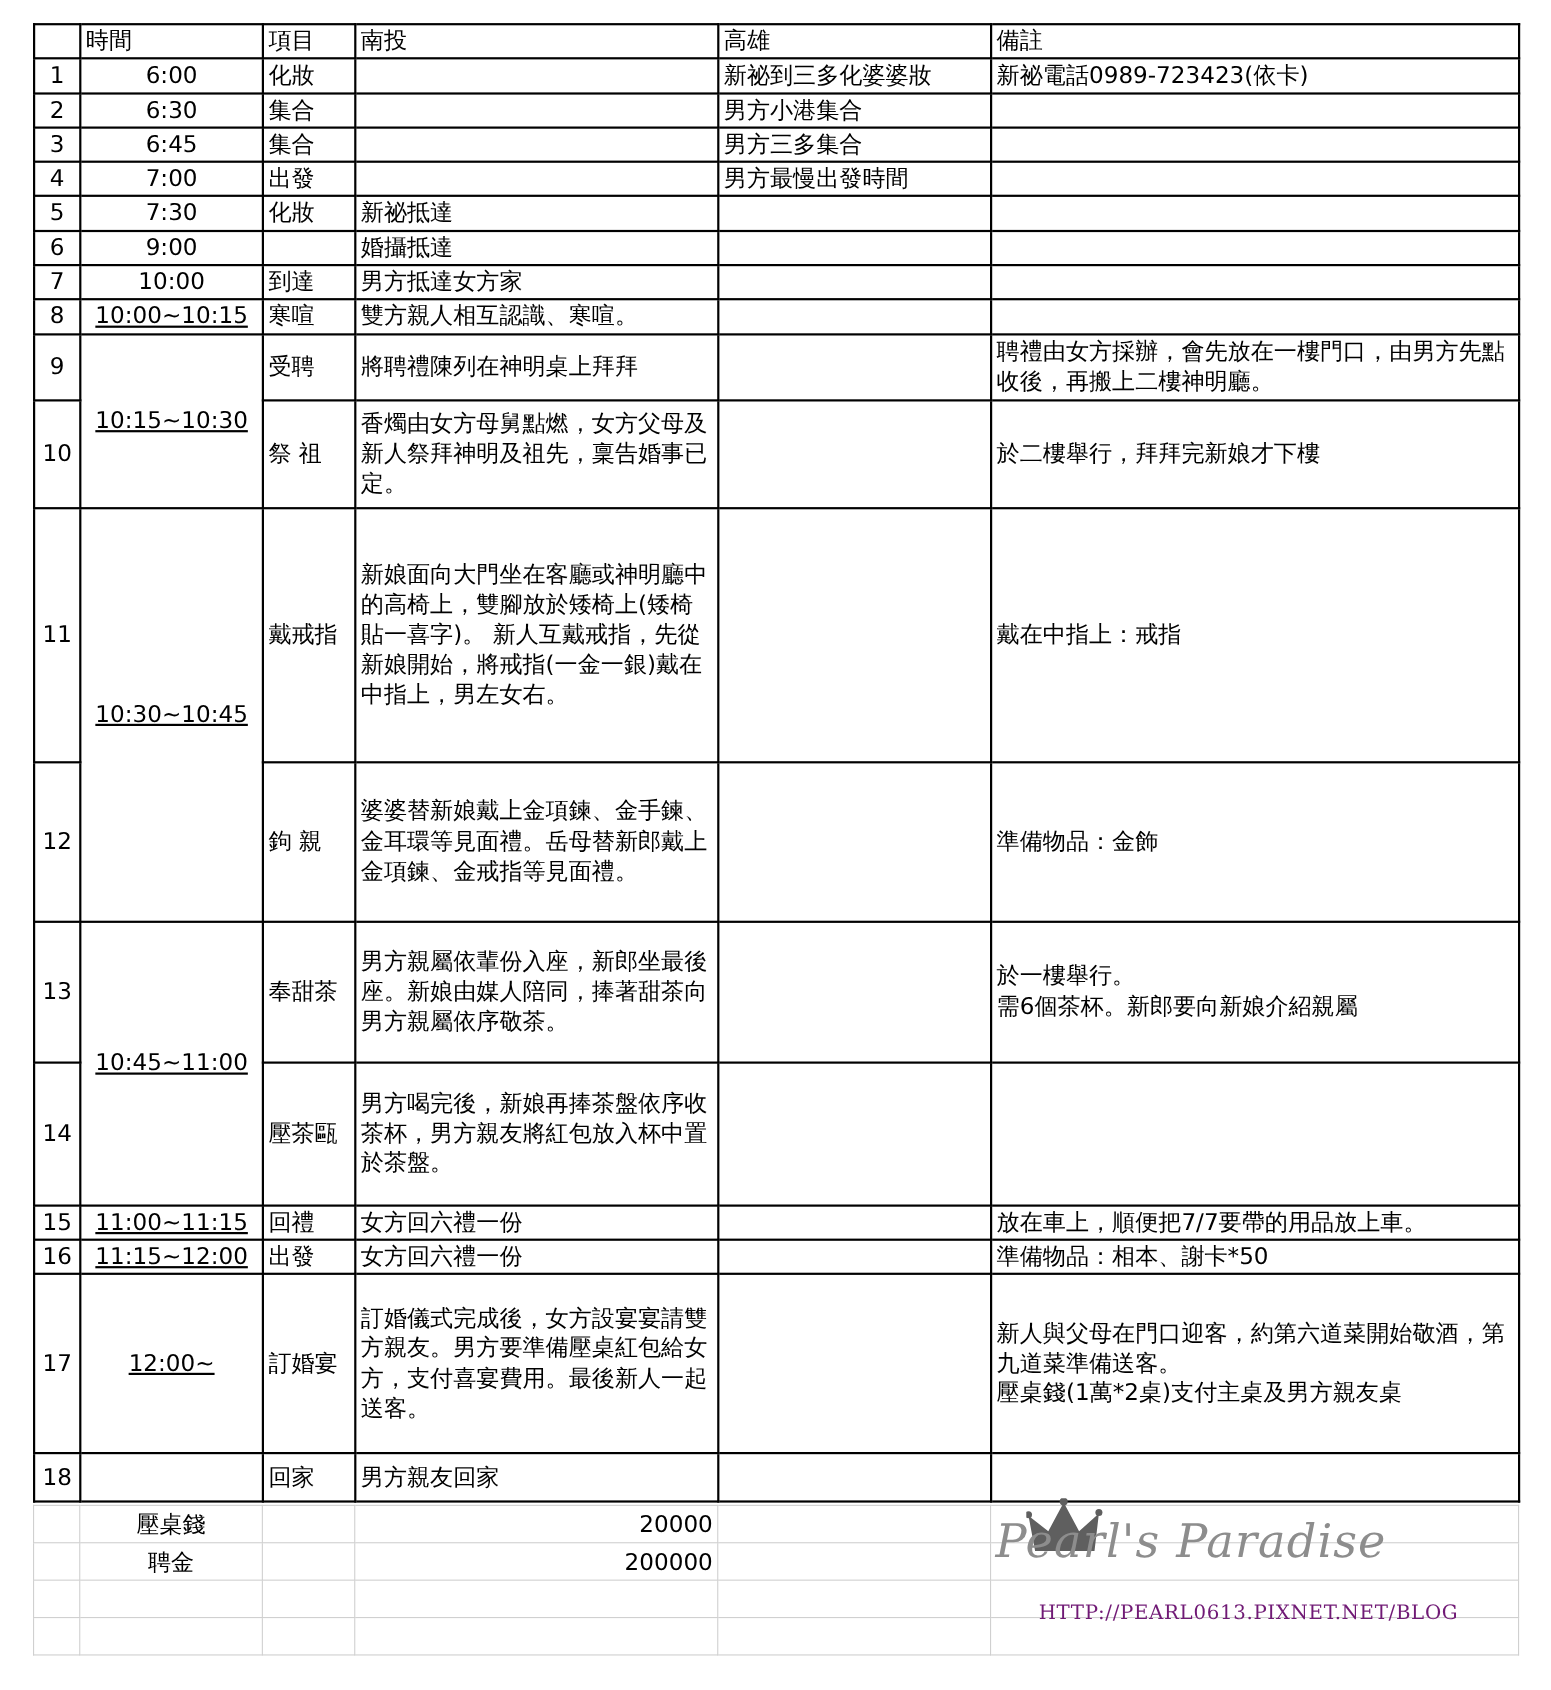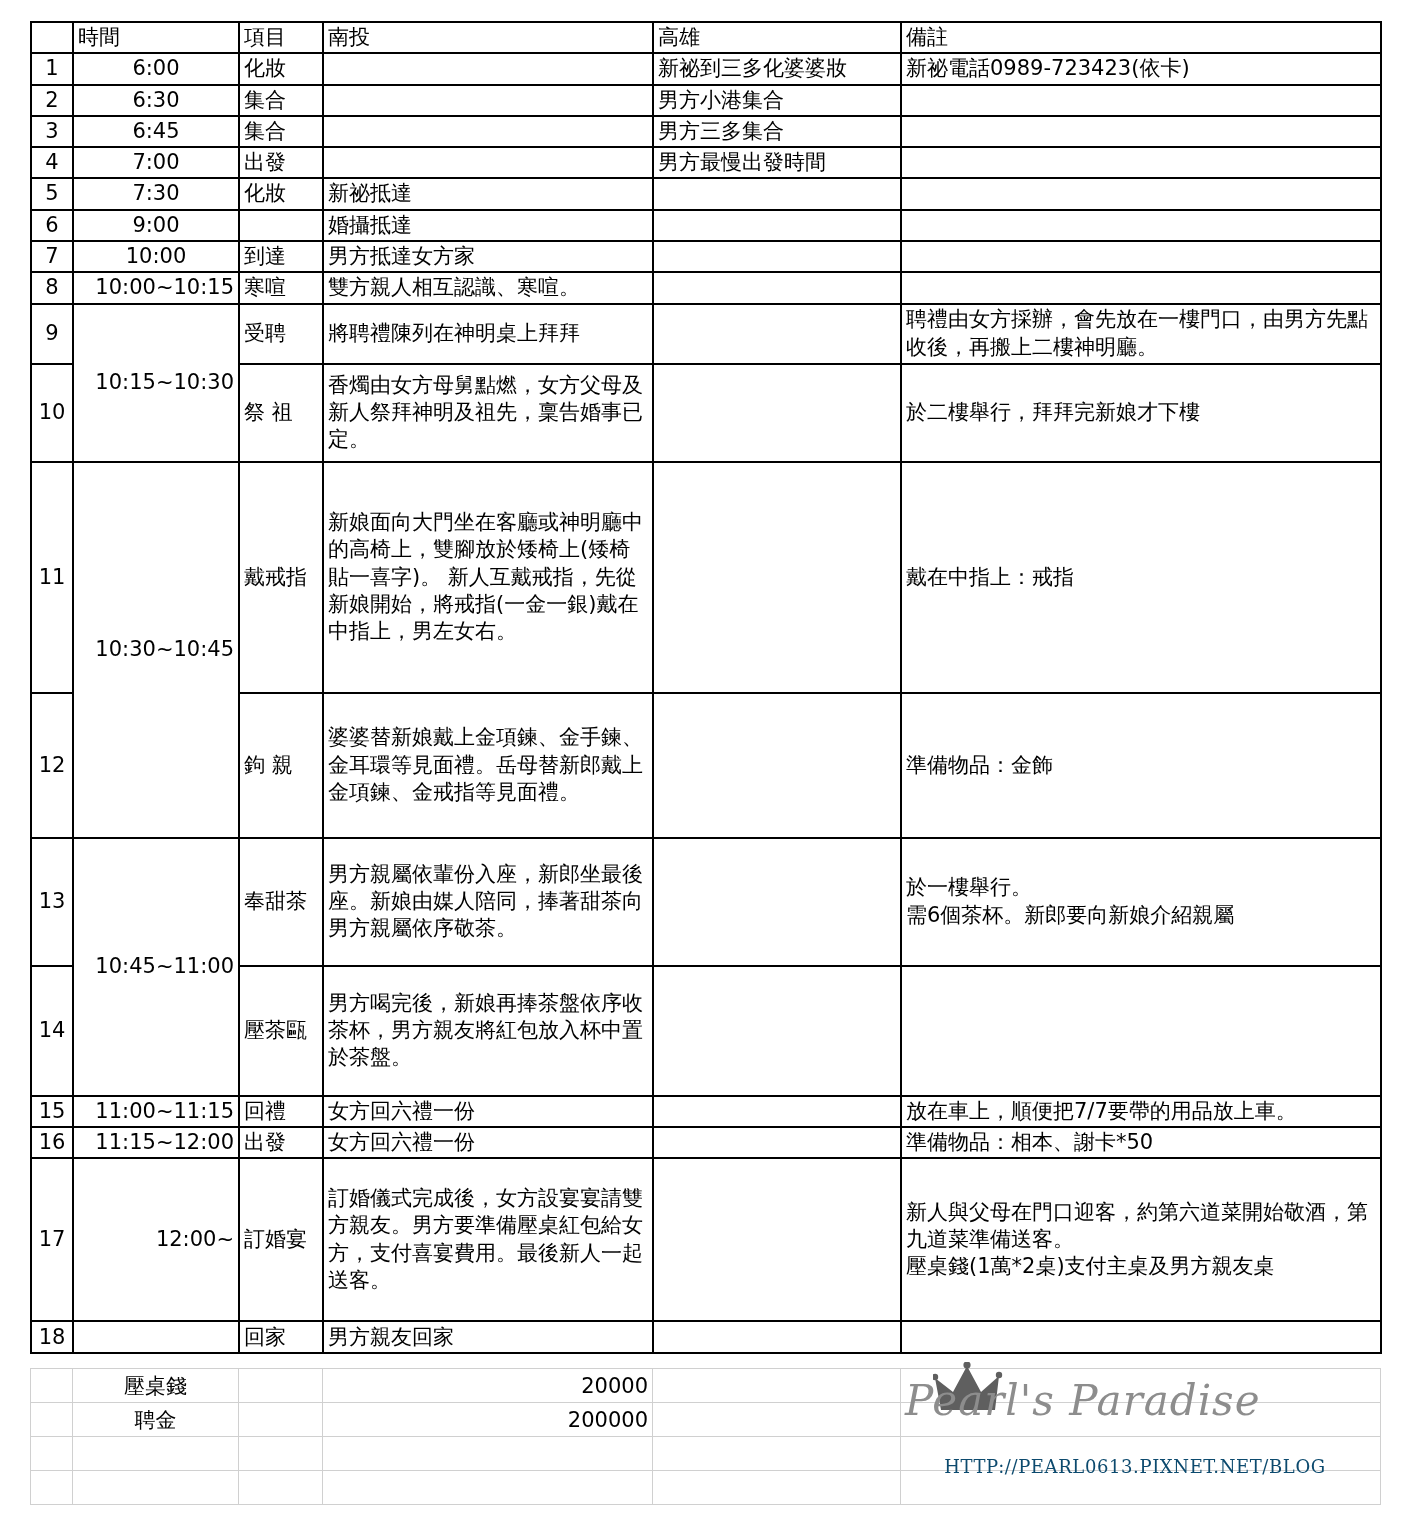--- a/index.html
+++ b/index.html
@@ -45,21 +45,21 @@
   
   col.c-no    { width: 42px; }
   col.c-time  { width: 166px; }
   col.c-item  { width: 84px; }
   col.c-nt    { width: 330px; }
   col.c-kh    { width: 248px; }
   col.c-note  { width: 480px; }
 
   td.no      { text-align: center; font-size: 22px; padding: 0 3px; }
   td.time    { text-align: center;  font-size: 22px; white-space: nowrap; }
-  td.time-l  { text-align: right;   font-size: 22px; white-space: nowrap; }
+  td.time-l  { text-align: center;   font-size: 22px; white-space: nowrap; text-decoration: underline; }
   td.item    { text-align: left;   font-size: 20px; white-space: nowrap; }
   td.head    { text-align: left;   font-size: 21px; }
   td.body    { text-align: left; }
   td.v-bottom { vertical-align: bottom; }
 
   
   table.lower {
     position: absolute;
     left: 30px;
     top: 1368px;
@@ -102,21 +102,21 @@
   }
   #wm-url {
     position: absolute;
     left: 0px;
     top: 98px;
     width: 460px;
     text-align: center;
     font-family: "DejaVu Serif", "Liberation Serif", serif;
     font-size: 18px;
     letter-spacing: 0.6px;
-    color: #0c4a6e;
+    color: #701a75;
     white-space: nowrap;
   }
   #wm-crown {
     position: absolute;
     left: 28px;
     top: 4px;
   }
 </style>
 </head>
 <body>
@@ -282,21 +282,21 @@
       <tr style="height:163px">
         <td class="no">17</td>
         <td class="time-l">12:00~</td>
         <td class="item">訂婚宴</td>
         <td class="body">訂婚儀式完成後，女方設宴宴請雙方親友。男方要準備壓桌紅包給女方，支付喜宴費用。最後新人一起送客。</td>
         <td class="body"></td>
         <td class="body pre" style="white-space:pre-line">新人與父母在門口迎客，約第六道菜開始敬酒，第九道菜準備送客。
 壓桌錢(1萬*2桌)支付主桌及男方親友桌</td>
       </tr>
 
-      <tr style="height:32px">
+      <tr style="height:44px">
         <td class="no">18</td>
         <td class="time-l"></td>
         <td class="item">回家</td>
         <td class="body">男方親友回家</td>
         <td class="body"></td>
         <td class="body"></td>
       </tr>
     </tbody>
   </table>
 

